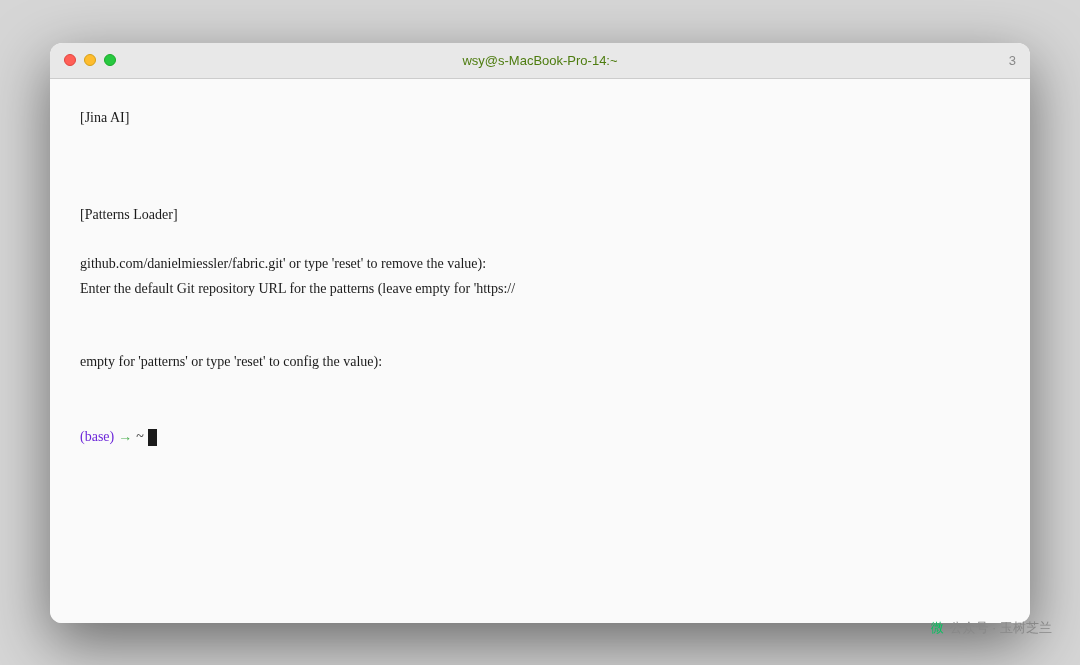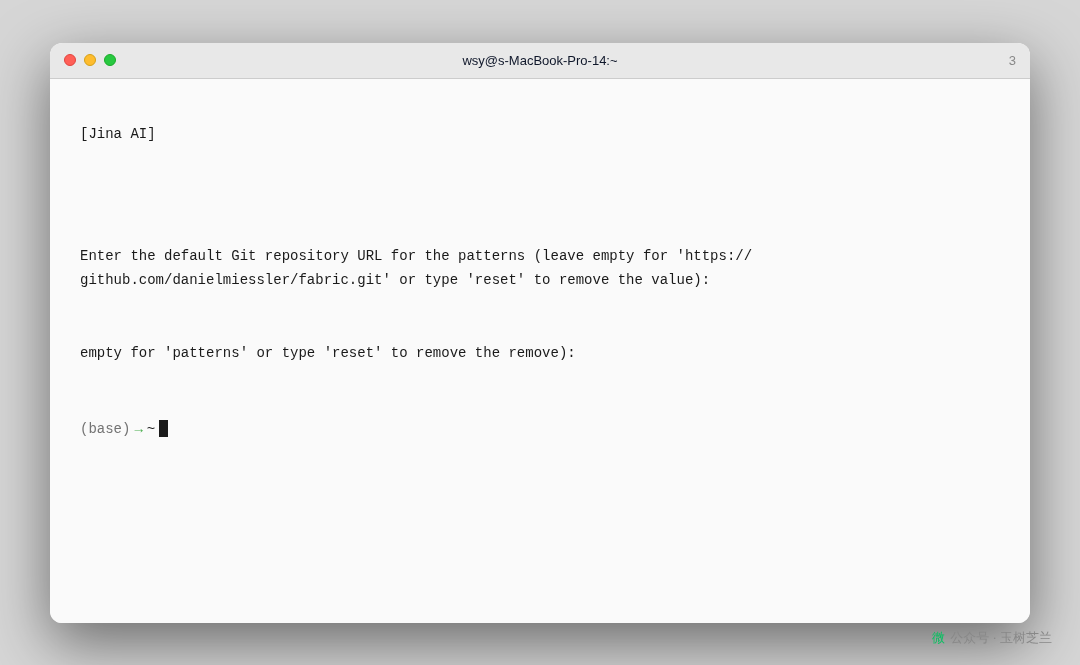--- a/index.html
+++ b/index.html
@@ -68,38 +68,38 @@
     .traffic-light.maximize {
       background: #28c840;
       border: 1px solid #1aab29;
     }
 
     .title-text {
       position: absolute;
       left: 50%;
       transform: translateX(-50%);
       font-size: 13px;
-      color: #0f172a;
+      color: #4d7c0f;
       font-family: -apple-system, BlinkMacSystemFont, sans-serif;
       text-align: center;
     }
 
     .tab-number {
       position: absolute;
       right: 14px;
       font-size: 13px;
       color: #888;
     }
 
     .terminal-body {
       flex: 1;
       background: #fafafa;
-      padding: 20px 30px;
+      padding: 4px 30px;
       overflow-y: auto;
-      font-family: Liberation Mono, monospace;
+      font-family: Liberation Serif, serif;
       font-size: 14px;
       line-height: 1.6;
       color: #1a1a1a;
     }
 
     .terminal-line {
       white-space: pre-wrap;
       word-break: break-all;
       margin-bottom: 2px;
     }
@@ -108,21 +108,21 @@
       height: 1.6em;
     }
 
     .prompt-line {
       display: flex;
       align-items: center;
       margin-top: 4px;
     }
 
     .prompt-base {
-      color: #737373;
+      color: #6d28d9;
     }
 
     .prompt-arrow {
       color: #4caf50;
       margin: 0 4px;
     }
 
     .prompt-tilde {
       color: #1a1a1a;
       margin-right: 4px;
@@ -131,25 +131,25 @@
     .cursor {
       display: inline-block;
       width: 9px;
       height: 17px;
       background: #1a1a1a;
       vertical-align: middle;
     }
 
     .watermark {
       position: absolute;
-      bottom: 18px;
+      bottom: 28px;
       right: 28px;
       font-size: 13px;
       color: #888;
-      font-family: Liberation Serif, serif;
+      font-family: Liberation Sans, sans-serif;
     }
 
     .watermark-icon {
       color: #07c160;
       margin-right: 2px;
     }
   </style>
 </head>
 <body>
 
@@ -163,26 +163,27 @@
     <span class="title-text">wsy@s-MacBook-Pro-14:~</span>
     <span class="tab-number">3</span>
   </div>
 
   <div class="terminal-body">
     <div class="terminal-line blank"></div>
     <div class="terminal-line">[Jina AI]</div>
     <div class="terminal-line blank"></div>
     <div class="terminal-line blank"></div>
     <div class="terminal-line blank"></div>
+    <div class="terminal-line">[Patterns Loader]</div>
     <div class="terminal-line blank"></div>
+    <div class="terminal-line">github.com/danielmiessler/fabric.git' or type 'reset' to remove the value):</div>
     <div class="terminal-line">Enter the default Git repository URL for the patterns (leave empty for 'https://</div>
-    <div class="terminal-line">github.com/danielmiessler/fabric.git' or type 'reset' to remove the value):</div>
     <div class="terminal-line blank"></div>
     <div class="terminal-line blank"></div>
-    <div class="terminal-line">empty for 'patterns' or type 'reset' to remove the remove):</div>
+    <div class="terminal-line">empty for 'patterns' or type 'reset' to config the value):</div>
     <div class="terminal-line blank"></div>
     <div class="terminal-line blank"></div>
 
     <div class="prompt-line">
       <span class="prompt-base">(base)</span>
       <span class="prompt-arrow">→</span>
       <span class="prompt-tilde">~</span>
       <span class="cursor"></span>
     </div>
   </div>

